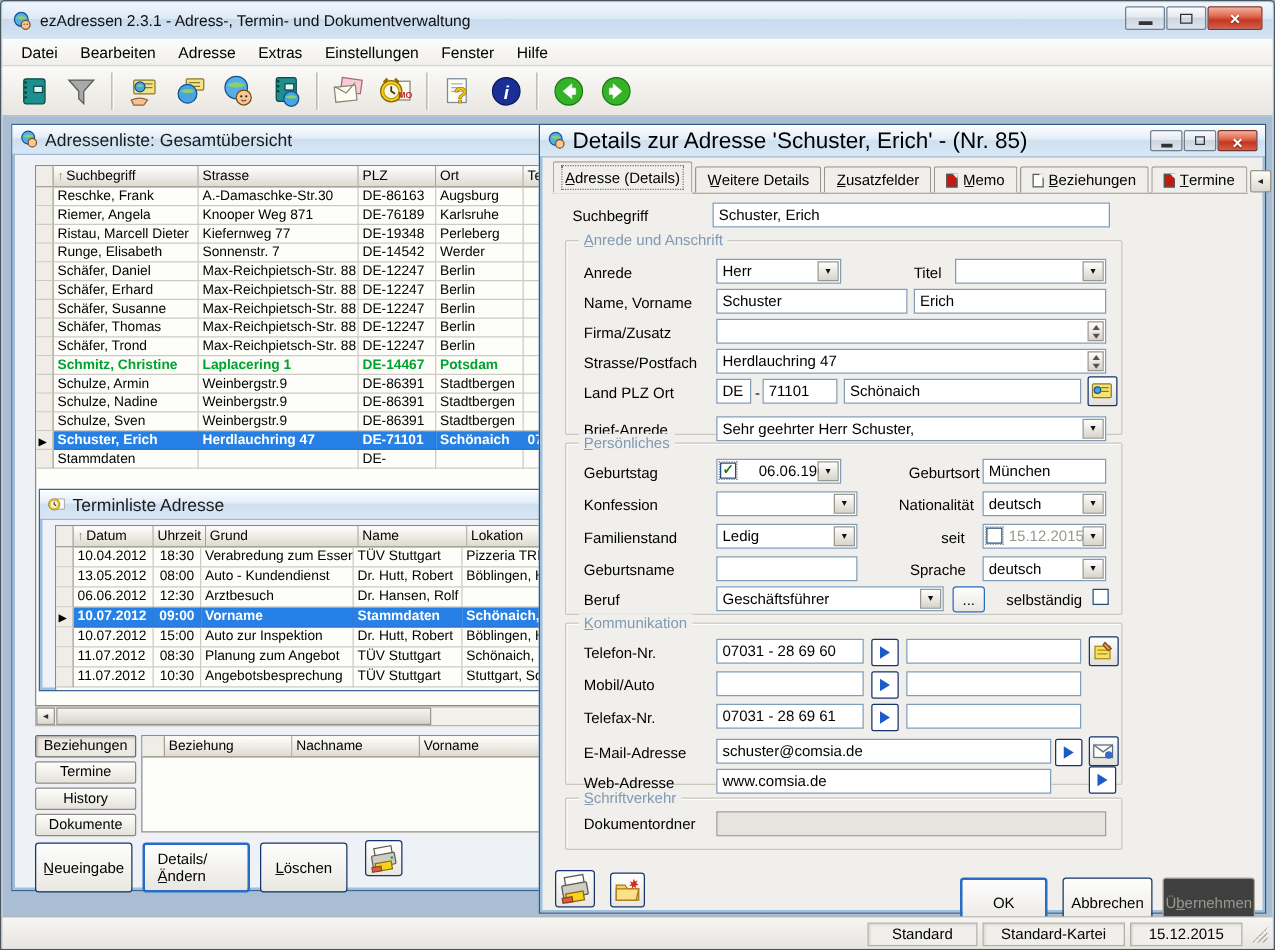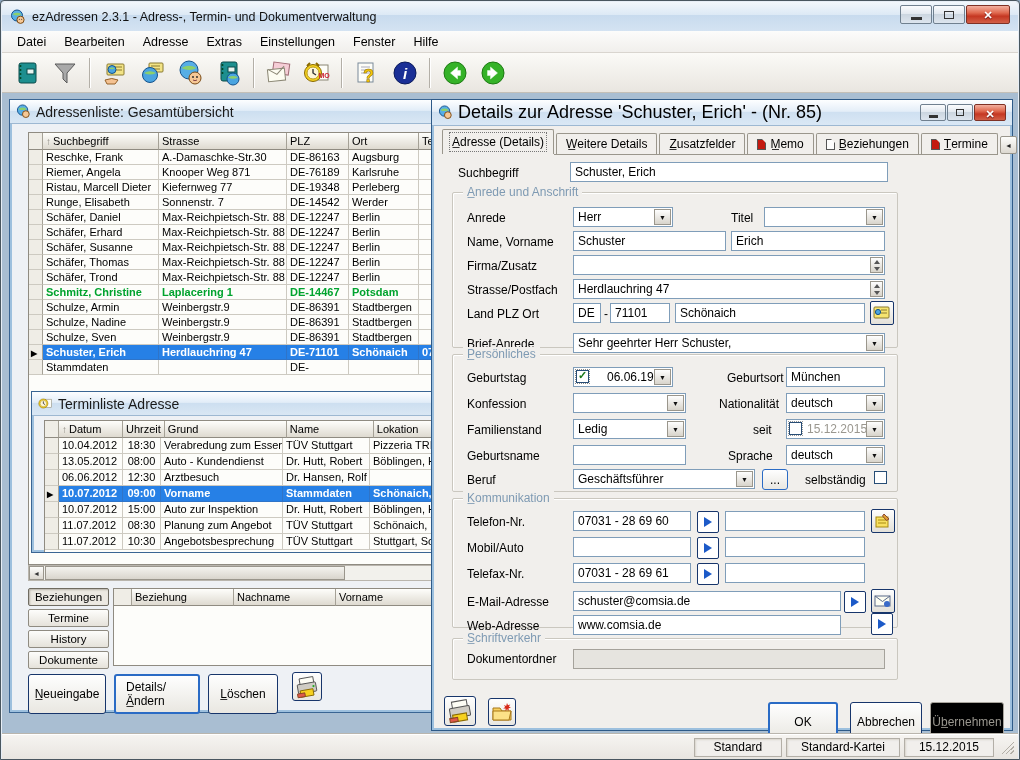--- a/index.html
+++ b/index.html
@@ -59,21 +59,21 @@
  display:flex;align-items:center;justify-content:center;font-size:7px;color:#333}
 .sthumb{width:300px;height:14px;background:linear-gradient(#f4f3ef,#d9d5cd);border:1px solid #9a968c;margin-left:1px}
 
 .sidebtn{width:81px;height:18px;border:1px solid #8f8b81;border-radius:2px;background:linear-gradient(#fdfdfb,#e5e2da);
  display:flex;align-items:center;justify-content:center;font-size:11.5px;margin-bottom:3px}
 .sidebtn.active{background:#ece9e2;box-shadow:inset 1px 1px 2px #b5b1a8;border-color:#6f6b61}
 
 .cbtn{height:40px;border:1px solid #17356b;border-radius:3px;background:linear-gradient(#fefefe,#e9e7e1);
  display:flex;align-items:center;justify-content:center;font-size:12px;padding:0 10px}
 .cbtn.def{border:2px solid #2a6bc5}
-.cbtn.disabled{color:#9a978f;border-color:#a8a49c;background:#000000}
+.cbtn.disabled{color:#9a978f;border-color:#a8a49c;background:#404040}
 .iconbtn{border:1px solid #17356b;border-radius:3px;background:linear-gradient(#fefefe,#e9e7e1);
  display:flex;align-items:center;justify-content:center}
 
 #dlg{position:absolute;left:430px;top:98px;width:582px;height:632px;background:#f1efec;
  border:1px solid #2e5a88;box-shadow:inset 0 0 0 2px #9dc0de}
 #dlgtitle{height:26px;background:linear-gradient(#fdfeff,#e4eef8 45%,#cfe0f1 50%,#dae8f5);
  border-bottom:1px solid #9db8d2;display:flex;align-items:center;gap:5px;padding:0 6px;font-size:18px}
 #dlg .winbtns{top:4px;right:6px}
 .tabbar{position:absolute;left:10px;top:30px;right:14px;height:25px;display:flex;align-items:flex-end;border-bottom:1px solid #9a968c}
 .tab{height:21px;padding:0 9px;border:1px solid #9a968c;border-bottom:none;border-radius:2px 2px 0 0;

